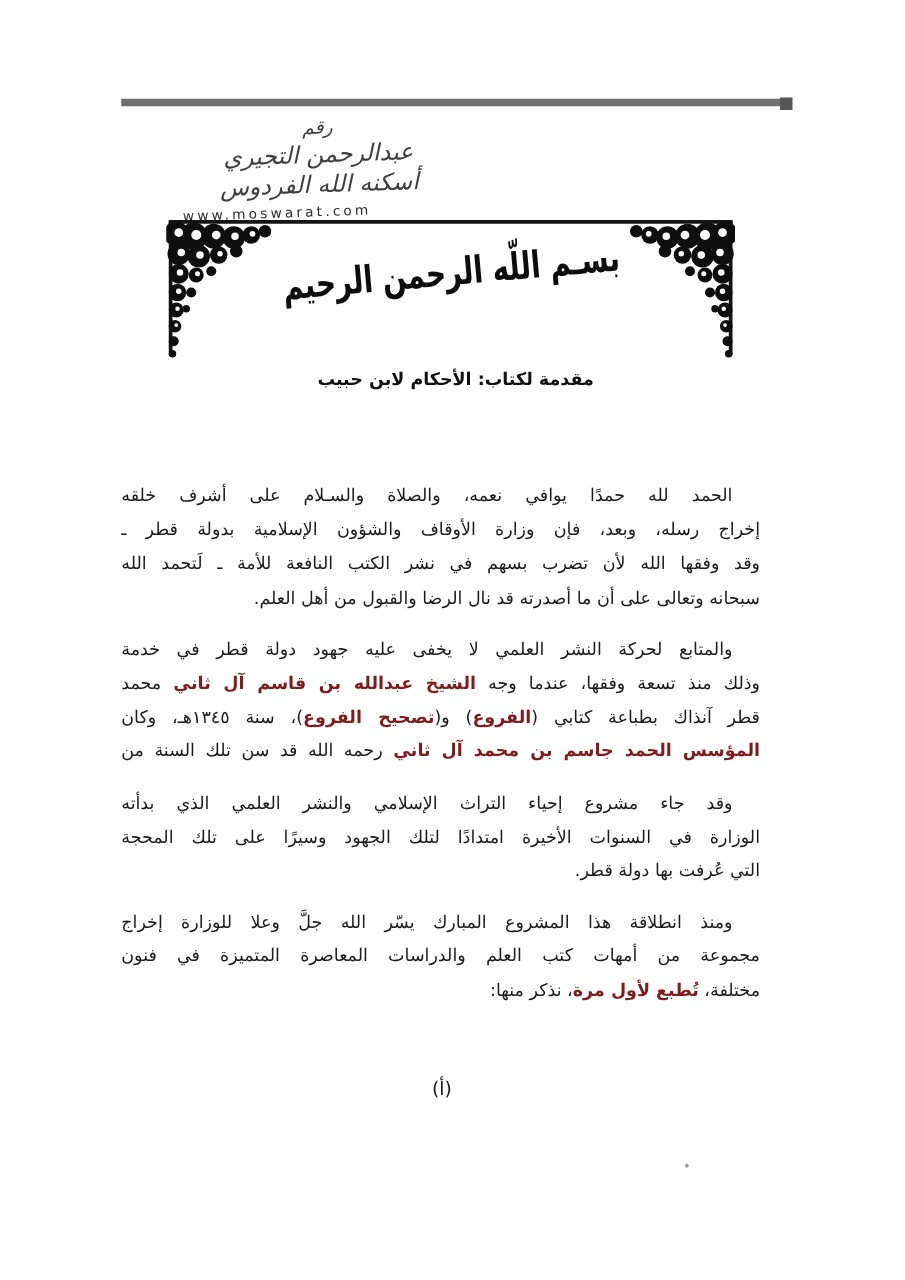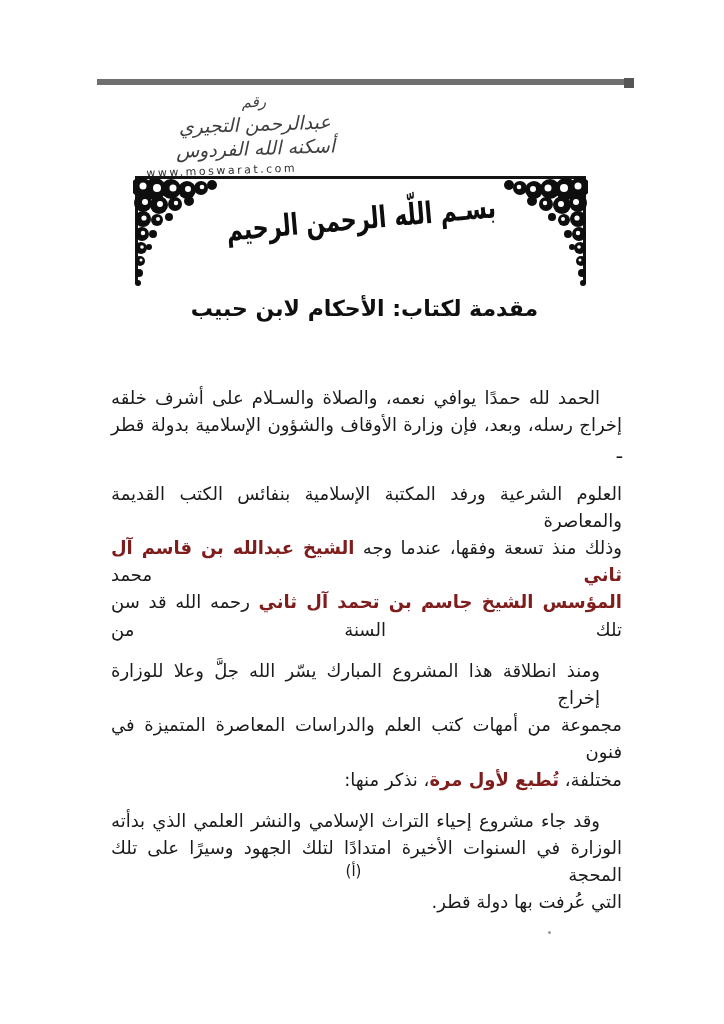--- a/index.html
+++ b/index.html
@@ -40,26 +40,26 @@
   .corner.left{left:0;}
   .corner.right{right:0;transform:scaleX(-1);}
   .basmala{
     position:absolute;left:50%;top:26px;direction:rtl;white-space:nowrap;
     transform:translateX(-50%) rotate(-5deg) scaleX(0.74);
     font-size:30px;font-weight:bold;color:#0d0d0d;
   }
   
   .doc-title{
     position:absolute;top:217px;left:0;width:100%;text-align:center;direction:rtl;
-    font-size:22px;font-weight:bold;color:#101010;
+    font-size:14px;font-weight:bold;color:#101010;
   }
   
   .body-text{
-    position:absolute;top:305px;right:10px;width:511px;direction:rtl;
-    font-size:18px;line-height:27.2px;color:#1b1b1b;
+    position:absolute;top:305px;right:24px;width:511px;direction:rtl;
+    font-size:14px;line-height:27.2px;color:#1b1b1b;
   }
   .body-text .para{margin:0 0 14px 0;}
   .body-text .line{text-align:justify;text-align-last:justify;}
   .body-text .line.last{text-align:right;text-align-last:right;}
   .body-text .line.indent{padding-right:22px;}
   .body-text b{font-weight:bold;color:#7f1d1d;}
   
   .page-num{
     position:absolute;top:783px;left:0;width:100%;text-align:center;
     padding-right:22px;box-sizing:border-box;direction:rtl;
@@ -170,34 +170,37 @@
 
     <div class="basmala">بسـم اللّه الرحمن الرحيم</div>
   </div>
 
   <div class="doc-title">مقدمة لكتاب: الأحكام لابن حبيب</div>
 
   <div class="body-text" id="body-text">
       <div class="para">
         <div class="line indent"><span>الحمد لله حمدًا يوافي نعمه، والصلاة والسـلام على أشرف خلقه</span></div>
         <div class="line"><span>إخراج رسله، وبعد، فإن وزارة الأوقاف والشؤون الإسلامية بدولة قطر ـ</span></div>
-      </div>
-      <div class="para">
-        <div class="line"><span>العلوم الشرعية ورفد المكتبة الإسلامية بنفائس الكتب القديمة والمعاصرة</span></div>
+        <div class="line"><span>وقد وفقها الله لأن تضرب بسهم في نشر الكتب النافعة للأمة ـ لَتحمد الله</span></div>
+        <div class="line last"><span>سبحانه وتعالى على أن ما أصدرته قد نال الرضا والقبول من أهل العلم.</span></div>
+      </div>
+      <div class="para">
+        <div class="line indent"><span>والمتابع لحركة النشر العلمي لا يخفى عليه جهود دولة قطر في خدمة</span></div>
         <div class="line"><span>وذلك منذ تسعة وفقها، عندما وجه </span><b>الشيخ عبدالله بن قاسم آل ثاني</b><span> محمد</span></div>
-        <div class="line"><b>المؤسس الشيخ جاسم بن تحمد آل ثاني</b><span> رحمه الله قد سن تلك السنة من</span></div>
+        <div class="line"><span>قطر آنذاك بطباعة كتابي (</span><b>الفروع</b><span>) و(</span><b>تصحيح الفروع</b><span>)، سنة ١٣٤٥هـ، وكان</span></div>
+        <div class="line"><b>المؤسس الحمد جاسم بن محمد آل ثاني</b><span> رحمه الله قد سن تلك السنة من</span></div>
+      </div>
+      <div class="para">
+        <div class="line indent"><span>وقد جاء مشروع إحياء التراث الإسلامي والنشر العلمي الذي بدأته</span></div>
+        <div class="line"><span>الوزارة في السنوات الأخيرة امتدادًا لتلك الجهود وسيرًا على تلك المحجة</span></div>
+        <div class="line last"><span>التي عُرفت بها دولة قطر.</span></div>
       </div>
       <div class="para">
         <div class="line indent"><span>ومنذ انطلاقة هذا المشروع المبارك يسّر الله جلَّ وعلا للوزارة إخراج</span></div>
         <div class="line"><span>مجموعة من أمهات كتب العلم والدراسات المعاصرة المتميزة في فنون</span></div>
         <div class="line last"><span>مختلفة، </span><b>تُطبع لأول مرة</b><span>، نذكر منها:</span></div>
       </div>
-      <div class="para">
-        <div class="line indent"><span>وقد جاء مشروع إحياء التراث الإسلامي والنشر العلمي الذي بدأته</span></div>
-        <div class="line"><span>الوزارة في السنوات الأخيرة امتدادًا لتلك الجهود وسيرًا على تلك المحجة</span></div>
-        <div class="line last"><span>التي عُرفت بها دولة قطر.</span></div>
-      </div>
     </div>
 
   <div class="page-num">(أ)</div>
 
   <div class="speck"></div>
 </div>
 
 </body></html>

